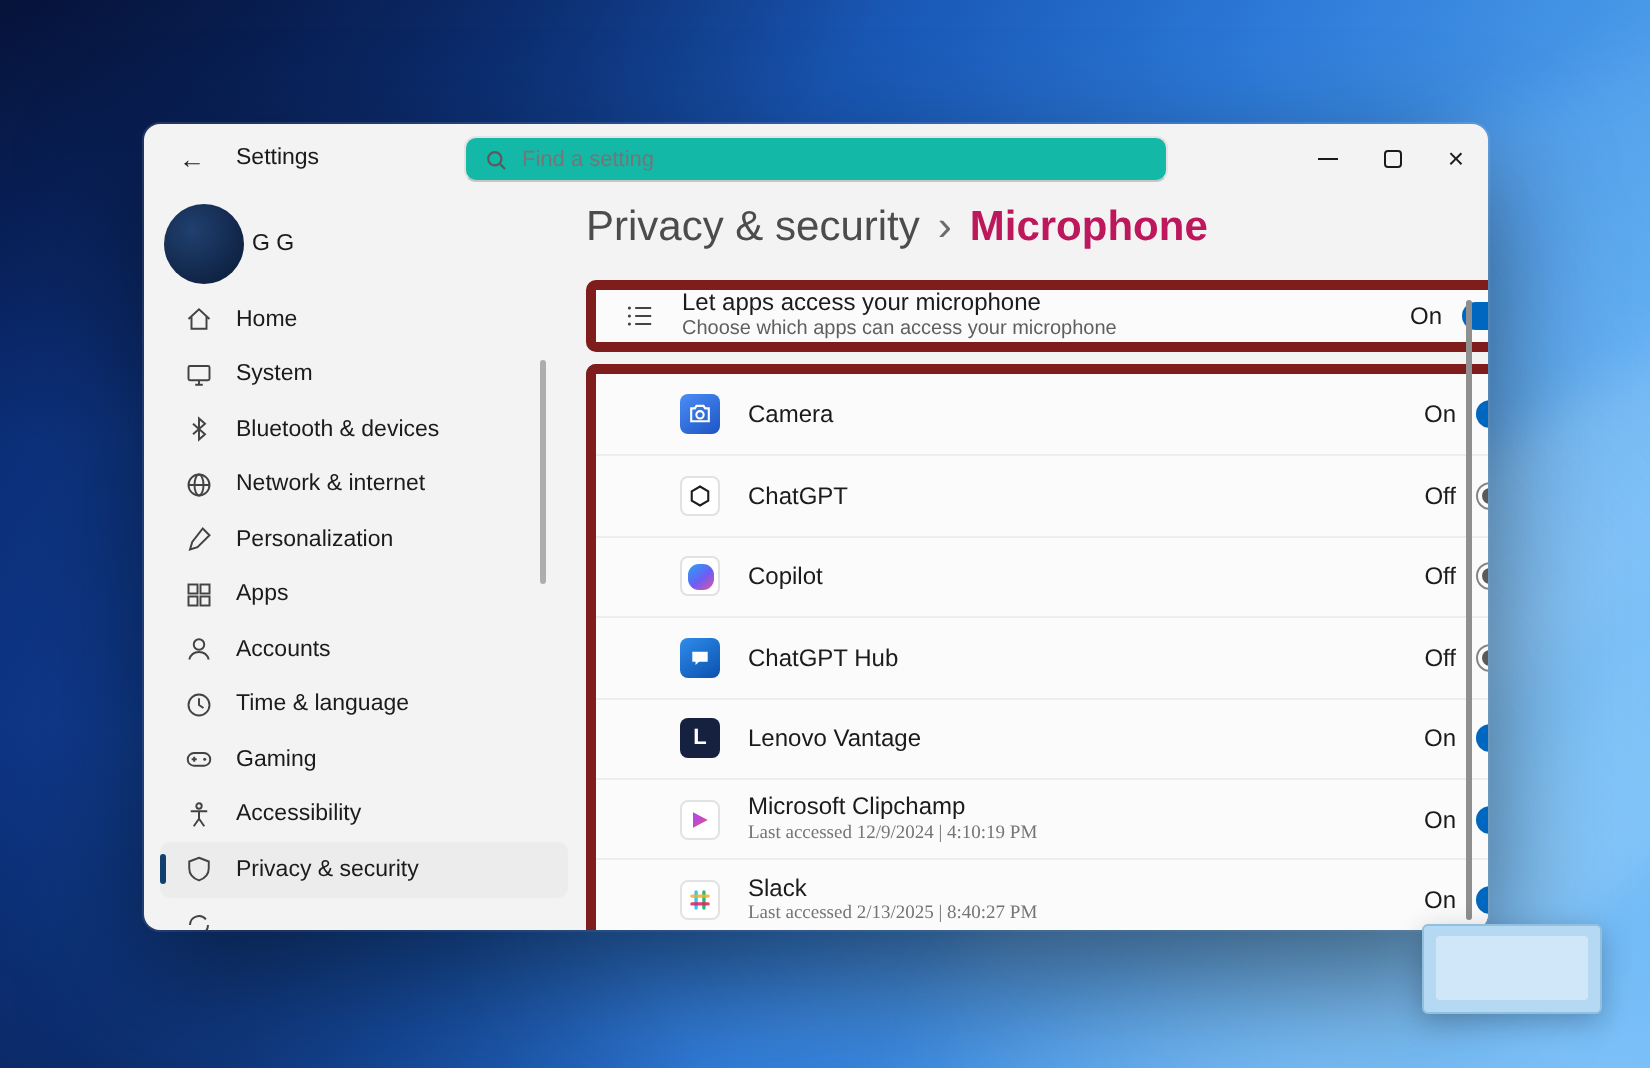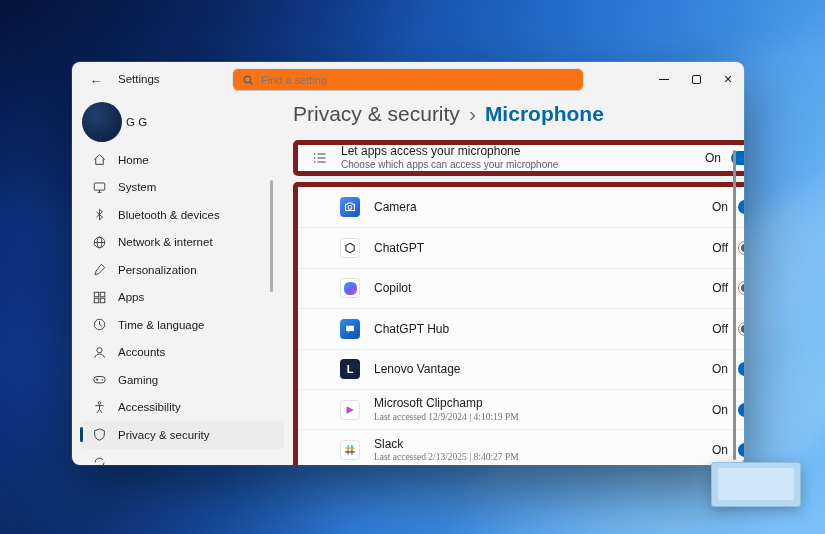--- a/index.html
+++ b/index.html
@@ -18,21 +18,21 @@
   
   .win { position:absolute; left:72px; top:62px; width:672px; height:403px; background:#f3f3f3;
          border-radius:8px; box-shadow:0 24px 60px rgba(0,0,0,.5), 0 0 0 1px rgba(255,255,255,.12);
          overflow:hidden; color:#1b1b1b; z-index:1; font-size:12px; }
 
   
   .titlebar { position:absolute; top:0; left:0; right:0; height:34px; }
   .back-btn { position:absolute; left:10px; top:6px; width:28px; height:22px; display:flex; align-items:center;
               justify-content:center; font-size:13px; border-radius:4px; cursor:default; color:#1b1b1b; }
   .app-title { position:absolute; left:46px; top:11px; font-size:11.5px; }
-  .searchbox { position:absolute; left:160px; top:6px; width:352px; height:23px; background:#f97316;
+  .searchbox { position:absolute; left:160px; top:6px; width:352px; height:23px; background:#14b8a6;
                border:1px solid #e3e3e3; border-bottom-color:#c6c6c6; border-radius:6px;
                display:flex; align-items:center; gap:7px; padding:0 9px; }
   .searchbox input { flex:1; border:none; outline:none; background:transparent; font-size:11px; color:#1b1b1b;
                      font-family:"Liberation Sans","DejaVu Sans",sans-serif; }
   .searchbox input::placeholder { color:#767676; }
   .winbtns { position:absolute; right:0; top:0; height:34px; display:flex; }
   .winbtn { width:32px; height:100%; display:flex; align-items:center; justify-content:center; color:#1b1b1b; }
   .min-glyph { width:10px; height:0; border-bottom:1px solid #1b1b1b; }
   .max-glyph { width:9px; height:9px; border:1px solid #1b1b1b; border-radius:2px; }
   .close-glyph { font-size:14px; line-height:1; }
@@ -48,21 +48,21 @@
   .nav-item svg { flex:none; color:#434343; }
   .nav-item.selected { background:#ececec; }
   .sel-pill { position:absolute; left:0; top:6px; width:3px; height:15px; border-radius:2px; background:#11406e; }
   .side-scroll { position:absolute; left:198px; top:118px; width:3px; height:112px; background:#adadad; border-radius:2px; }
 
   
   .content { position:absolute; left:221px; top:0; right:0; bottom:0; }
   .crumbs { position:absolute; left:0; top:40px; font-size:21px; display:flex; gap:9px; align-items:baseline; }
   .crumb-parent { color:#4c4c4c; font-weight:400; }
   .crumb-sep { color:#6b6b6b; }
-  .crumb-current { color:#0369a1; font-weight:600; }
+  .crumb-current { color:#be185d; font-weight:600; }
 
   .card { position:absolute; left:0; width:505px; background:#fbfbfb; border:5px solid #7f1d1d; border-radius:5px; }
   .master { top:78px; height:36px; display:flex; align-items:center; gap:13px; padding:0 11px 0 14px; }
   .m-title { font-size:12px; line-height:1.25; }
   .m-sub { font-size:10px; color:#5f5f5f; line-height:1.25; }
   .right-ctl { margin-left:auto; display:flex; align-items:center; gap:10px; }
   .state-label { font-size:12px; color:#1b1b1b; }
   .toggle { width:28px; height:14px; border-radius:8px; position:relative; border:1px solid #868686; flex:none; }
   .knob { position:absolute; width:8px; height:8px; left:2px; top:2px; border-radius:50%; background:#5a5a5a; }
   .toggle.on { border:none; background:#0067c0; }
@@ -168,31 +168,31 @@
         <svg width="15" height="15" viewBox="0 0 20 20" fill="none" stroke="currentColor" stroke-width="1.3">
             <rect x="3" y="3" width="6" height="6"></rect>
             <rect x="11" y="3" width="6" height="6"></rect>
             <rect x="3" y="11" width="6" height="6"></rect>
             <rect x="11" y="11" width="6" height="6"></rect>
           </svg>
         <span>Apps</span>
       </div>
       <div class="nav-item">
         <svg width="15" height="15" viewBox="0 0 20 20" fill="none" stroke="currentColor" stroke-width="1.3">
+            <circle cx="10" cy="7" r="3.5"></circle>
+            <path d="M3.5 17c1-3.5 3.5-5 6.5-5s5.5 1.5 6.5 5"></path>
+          </svg>
+        <span>Accounts</span>
+      </div>
+      <div class="nav-item">
+        <svg width="15" height="15" viewBox="0 0 20 20" fill="none" stroke="currentColor" stroke-width="1.3">
             <circle cx="10" cy="10" r="7"></circle>
             <path d="M10 5.5V10l3 2"></path>
           </svg>
         <span>Time &amp; language</span>
-      </div>
-      <div class="nav-item">
-        <svg width="15" height="15" viewBox="0 0 20 20" fill="none" stroke="currentColor" stroke-width="1.3">
-            <circle cx="10" cy="7" r="3.5"></circle>
-            <path d="M3.5 17c1-3.5 3.5-5 6.5-5s5.5 1.5 6.5 5"></path>
-          </svg>
-        <span>Accounts</span>
       </div>
       <div class="nav-item">
         <svg width="15" height="15" viewBox="0 0 20 20" fill="none" stroke="currentColor" stroke-width="1.3">
             <rect x="2.5" y="6" width="15" height="8.5" rx="4.2"></rect>
             <path d="M6.8 8.5v3.4M5.1 10.2h3.4"></path>
             <circle cx="13.8" cy="10.2" r="1" fill="currentColor" stroke="none"></circle>
           </svg>
         <span>Gaming</span>
       </div>
       <div class="nav-item">

